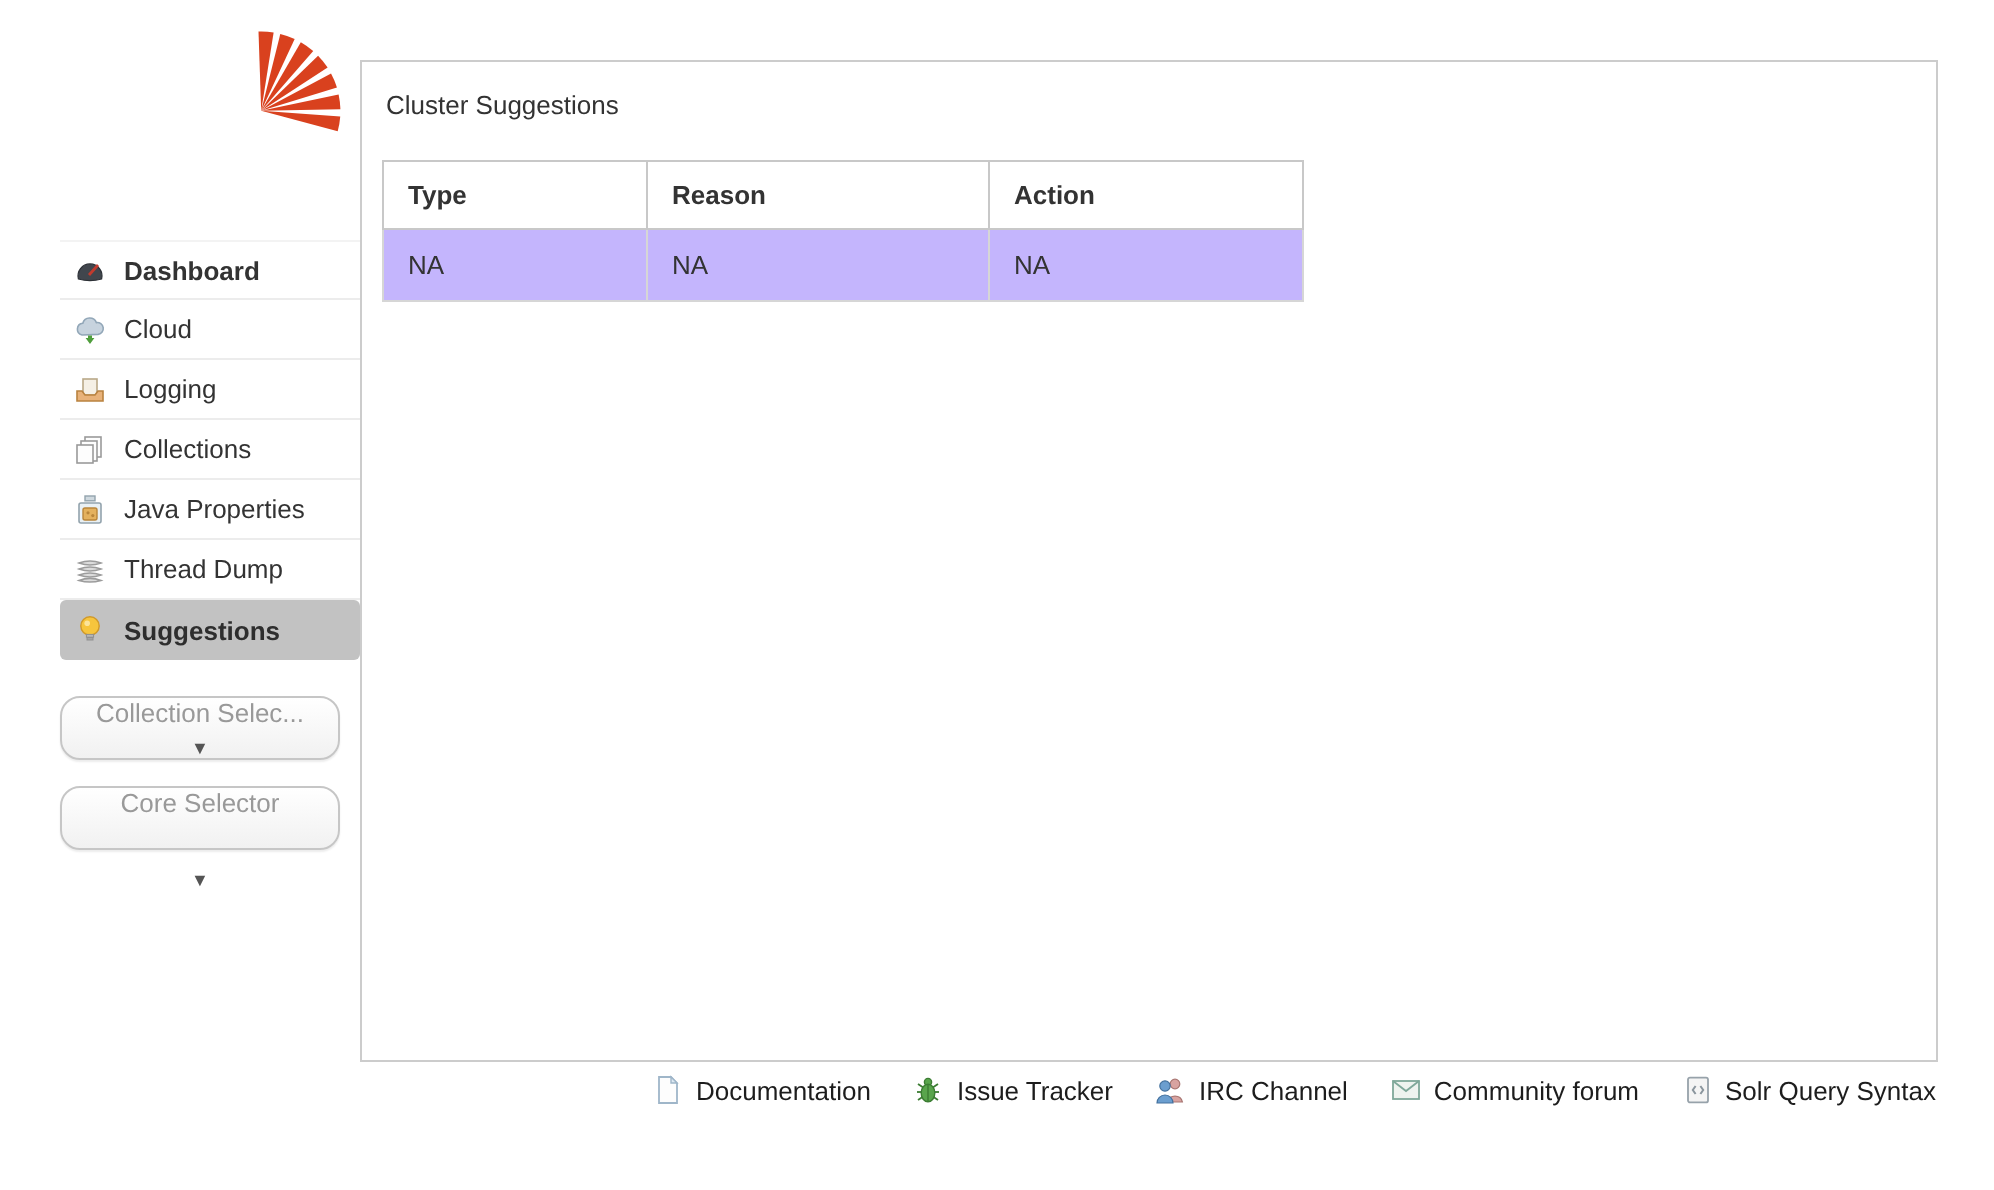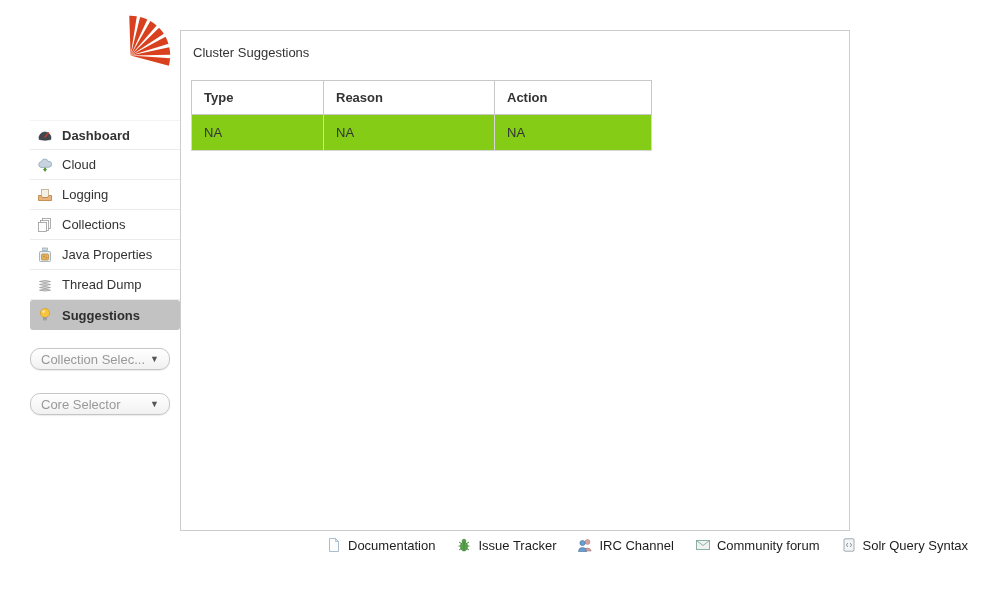--- a/index.html
+++ b/index.html
@@ -17,41 +17,41 @@
   .menu { position:absolute; left:30px; top:120px; width:150px; }
   .menu-item { height:30px; display:flex; align-items:center; gap:9px;
                padding-left:7px; border-bottom:1px solid #ececec;
                font-size:13px; color:#333; cursor:pointer; }
   .menu-item:first-child { border-top:1px solid #f3f3f3;font-weight:bold; }
   .menu-item.active { background:#c2c2c2; font-weight:bold; border-bottom:none;
                       border-radius:3px; color:#2e2e2e; }
   .menu-item .ico { width:16px; height:16px; flex:0 0 16px; }
 
   
-  .selector { position:absolute; left:30px; width:140px; height:22px;
+  .selector { position:absolute; left:30px; width:140px; height:32px;
               border:1px solid #c6c6c6; border-radius:10px;
               background:linear-gradient(#ffffff,#f1f1f1);
               box-shadow:0 1px 1px rgba(0,0,0,.08);
               display:flex; align-items:center; justify-content:space-between;
-              padding:0 10px; font-size:13px; color:#999; cursor:pointer; }
+              padding:0 10px; font-size:13px; color:#999; cursor:pointer;flex-direction:column; }
   .selector .arrow { font-size:9px; color:#555; }
   #collection-selector { top:348px; }
   #core-selector { top:393px;gap:26px; }
 
   
-  .content { position:absolute; left:180px; top:30px; width:670px; height:501px;
+  .content { position:absolute; left:180px; top:30px; width:789px; height:501px;
              border:1px solid #cccccc; background:#fff; }
   .content-title { position:absolute; left:12px; top:14px; font-size:13px;
                    color:#333; }
   table.suggestions { position:absolute; left:10px; top:49px;
                       border-collapse:collapse; font-size:13px; }
   table.suggestions th { width:153px; text-align:left; font-weight:bold;
                          color:#333; background:#fff; padding:9px 12px;
                          border:1px solid #c8c8c8; }
-  table.suggestions td { text-align:left; color:#333; background:#84cc16;
+  table.suggestions td { text-align:left; color:#333; background:#c4b5fd;
                          padding:10px 12px; border:1px solid #d6d6d6;margin-left:36px; }
 
   
   .footer { position:absolute; left:180px; right:29px; top:537px;
             display:flex; justify-content:flex-end; align-items:center;
             gap:21px; font-size:13px; color:#1d1d1d; }
   .footer-link { display:flex; align-items:center; gap:6px; cursor:pointer; }
   .footer-link .ico { width:16px; height:16px; flex:0 0 16px; }
 </style>
 </head>

